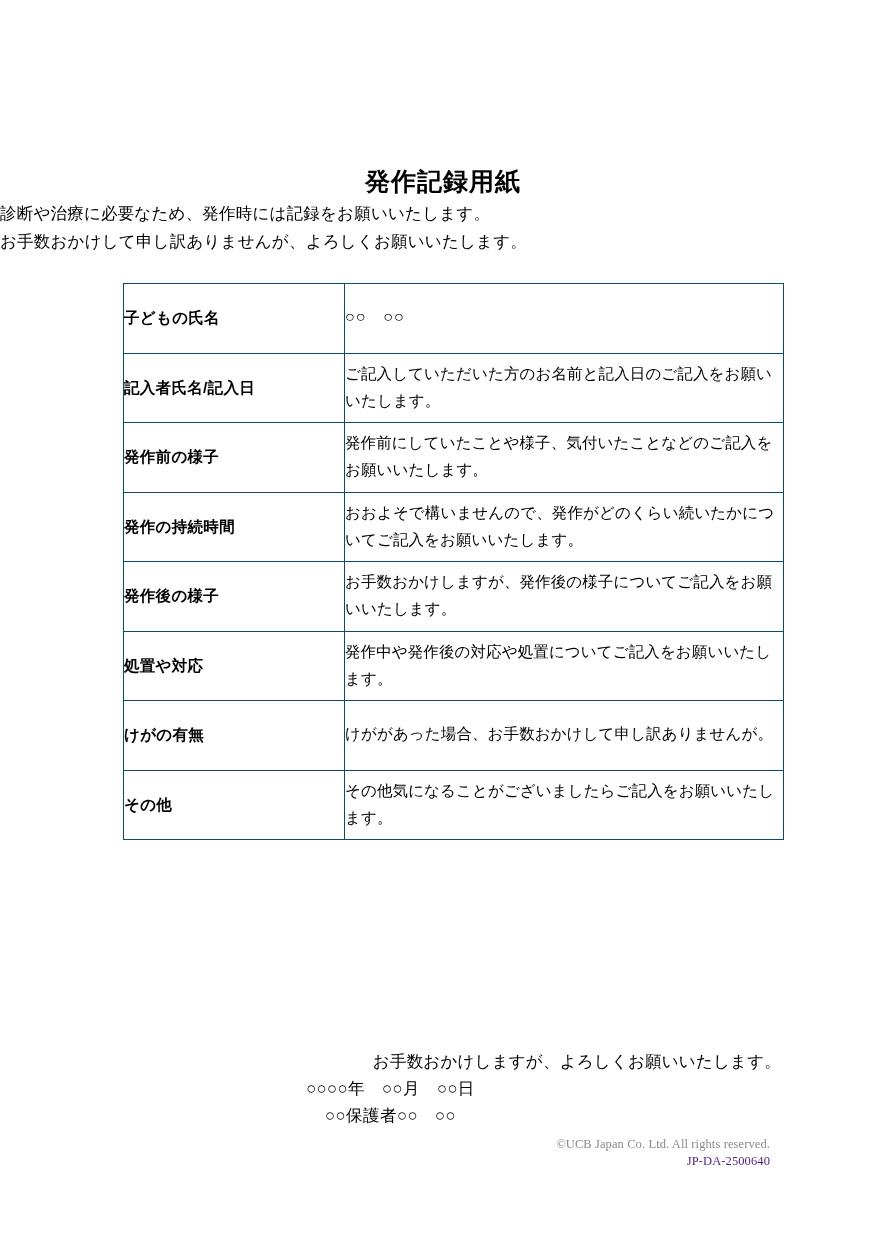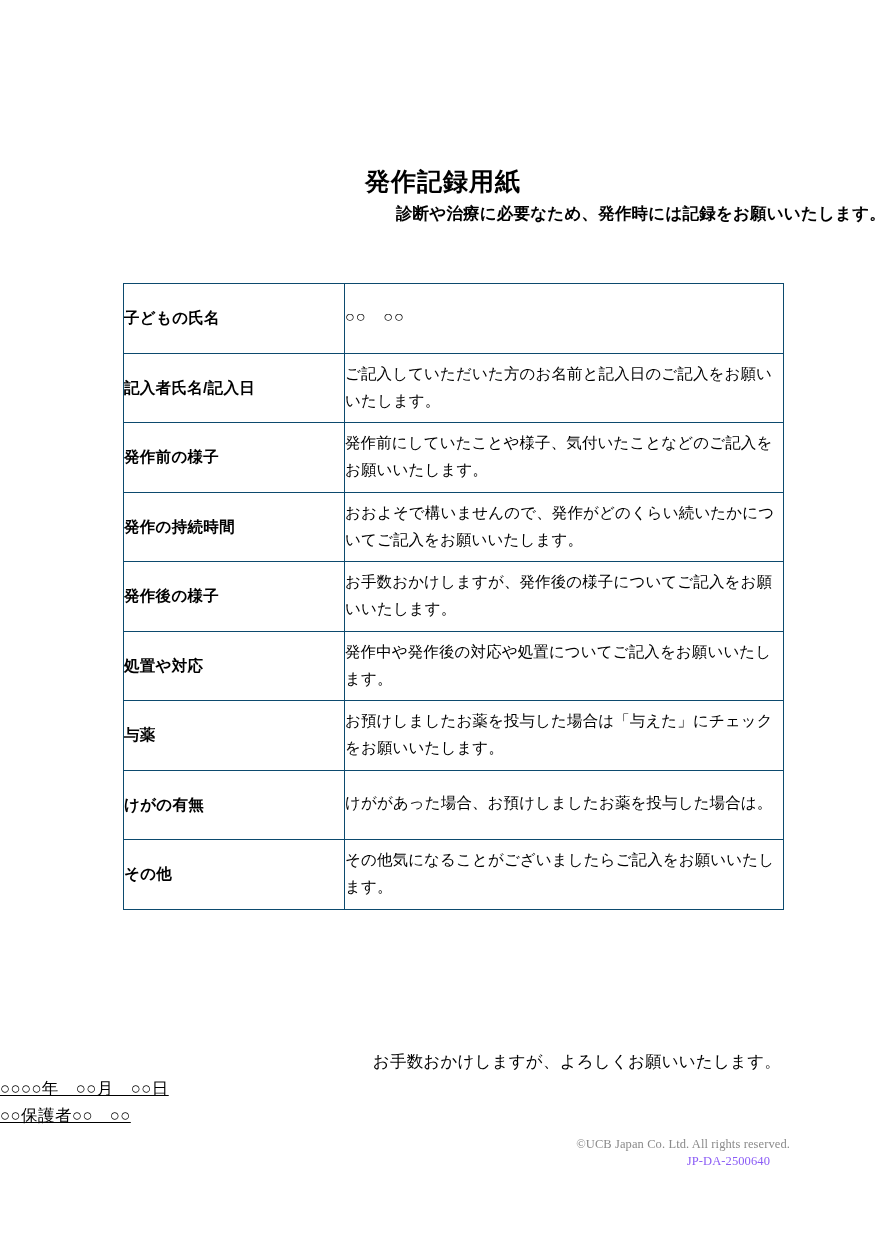--- a/index.html
+++ b/index.html
@@ -37,25 +37,24 @@
     letter-spacing: 1px;
     line-height: 1.2;
   }
 
   
   .intro {
     position: absolute;
     top: 200px;
     left: 0;
     width: 886px;
-    text-align: right;
+    text-align: left;
     font-size: 16.5px;
     line-height: 28px;
     letter-spacing: 0.2px;
-    font-weight: bold;
   }
   .intro-line { display: block; }
 
   
   .form-table {
     position: absolute;
     left: 123px;
     top: 283px;
     width: 658px;
     border-collapse: collapse;
@@ -107,56 +106,55 @@
     width: 781px;
     text-align: right;
     font-size: 16.5px;
     line-height: 27px;
     letter-spacing: 0.2px;
     padding-right: 0;
   }
   .footer-date,
   .footer-guardian {
     width: 781px;
-    text-align: left;
+    text-align: center;
     font-size: 16.5px;
     line-height: 27px;
     letter-spacing: 0.5px;
-    text-decoration: underline;
   }
   .footer-copyright {
     width: 770px;
     text-align: right;
     margin-top: 7px;
     font-family: "Liberation Serif", "DejaVu Serif", serif;
     font-size: 12.5px;
     line-height: 17px;
     color: #8a8a8a;
     letter-spacing: 0.1px;
-    margin-left: 20px;
   }
   .footer-docid {
     width: 770px;
     text-align: right;
     font-family: "Liberation Serif", "DejaVu Serif", serif;
     font-size: 12.5px;
     line-height: 17px;
-    color: #8b5cf6;
+    color: #4c1d95;
     letter-spacing: 0.1px;
   }
 </style>
 </head>
 <body>
 
 <div class="page">
 
   <h1 class="doc-title">発作記録用紙</h1>
 
   <div class="intro">
     <span class="intro-line">診断や治療に必要なため、発作時には記録をお願いいたします。</span>
+    <span class="intro-line">お手数おかけして申し訳ありませんが、よろしくお願いいたします。</span>
   </div>
 
   <table class="form-table">
     <tbody>
         <tr>
           <td class="cell-label">子どもの氏名</td>
           <td class="cell-value single">
             <span class="vtext name-value">○○　○○</span>
           </td>
         </tr>
@@ -184,29 +182,23 @@
             <span class="vtext">お手数おかけしますが、発作後の様子についてご記入をお願いいたします。</span>
           </td>
         </tr>
         <tr>
           <td class="cell-label">処置や対応</td>
           <td class="cell-value">
             <span class="vtext">発作中や発作後の対応や処置についてご記入をお願いいたします。</span>
           </td>
         </tr>
         <tr>
-          <td class="cell-label">与薬</td>
-          <td class="cell-value">
-            <span class="vtext">お預けしましたお薬を投与した場合は「与えた」にチェックをお願いいたします。</span>
-          </td>
-        </tr>
-        <tr>
           <td class="cell-label">けがの有無</td>
           <td class="cell-value single">
-            <span class="vtext">けががあった場合、お預けしましたお薬を投与した場合は。</span>
+            <span class="vtext">けががあった場合、お手数おかけして申し訳ありませんが。</span>
           </td>
         </tr>
         <tr>
           <td class="cell-label">その他</td>
           <td class="cell-value">
             <span class="vtext">その他気になることがございましたらご記入をお願いいたします。</span>
           </td>
         </tr>
       </tbody>
   </table>

